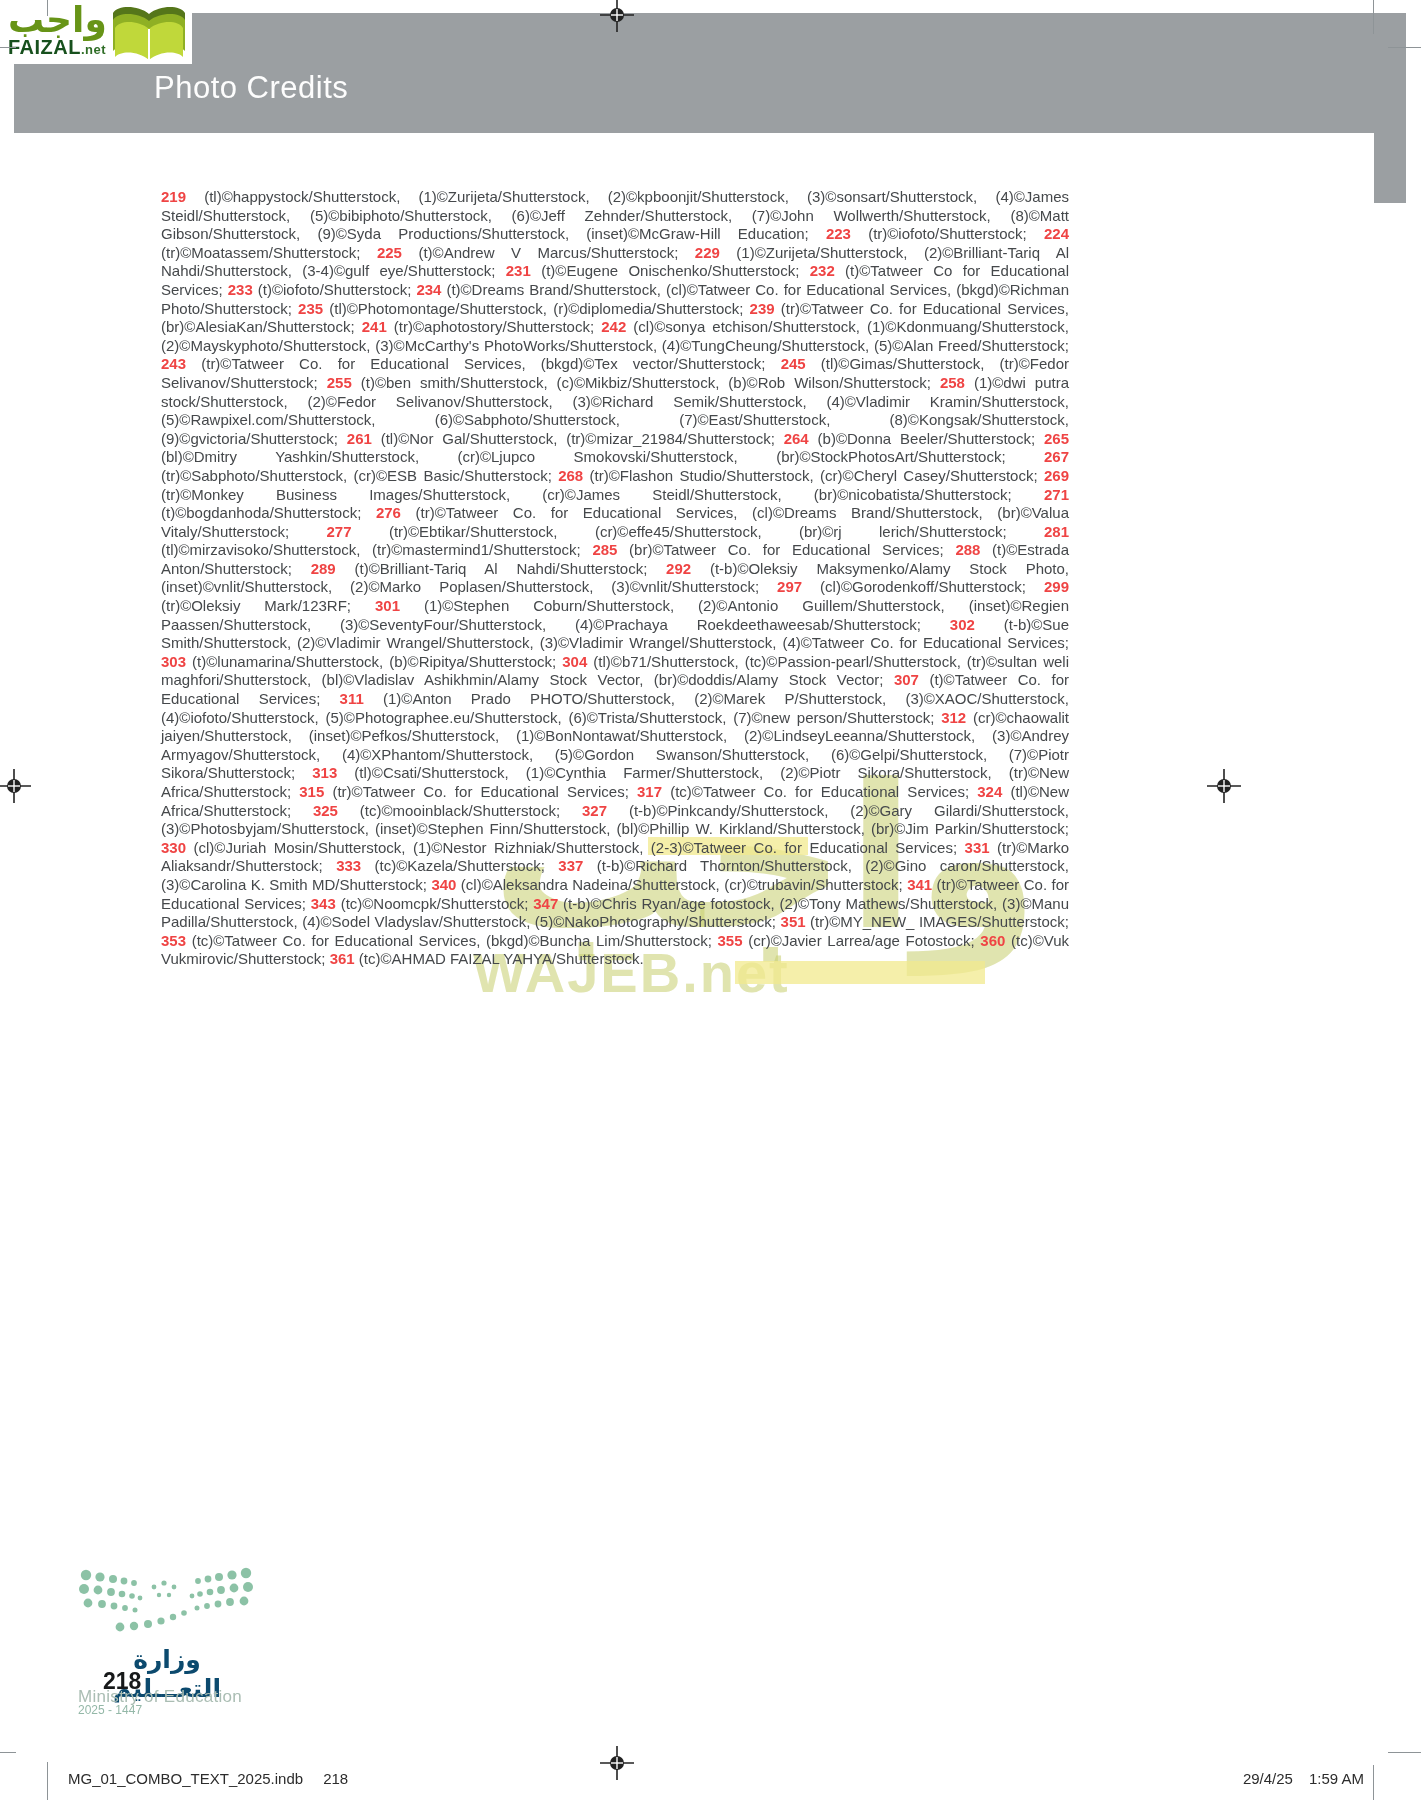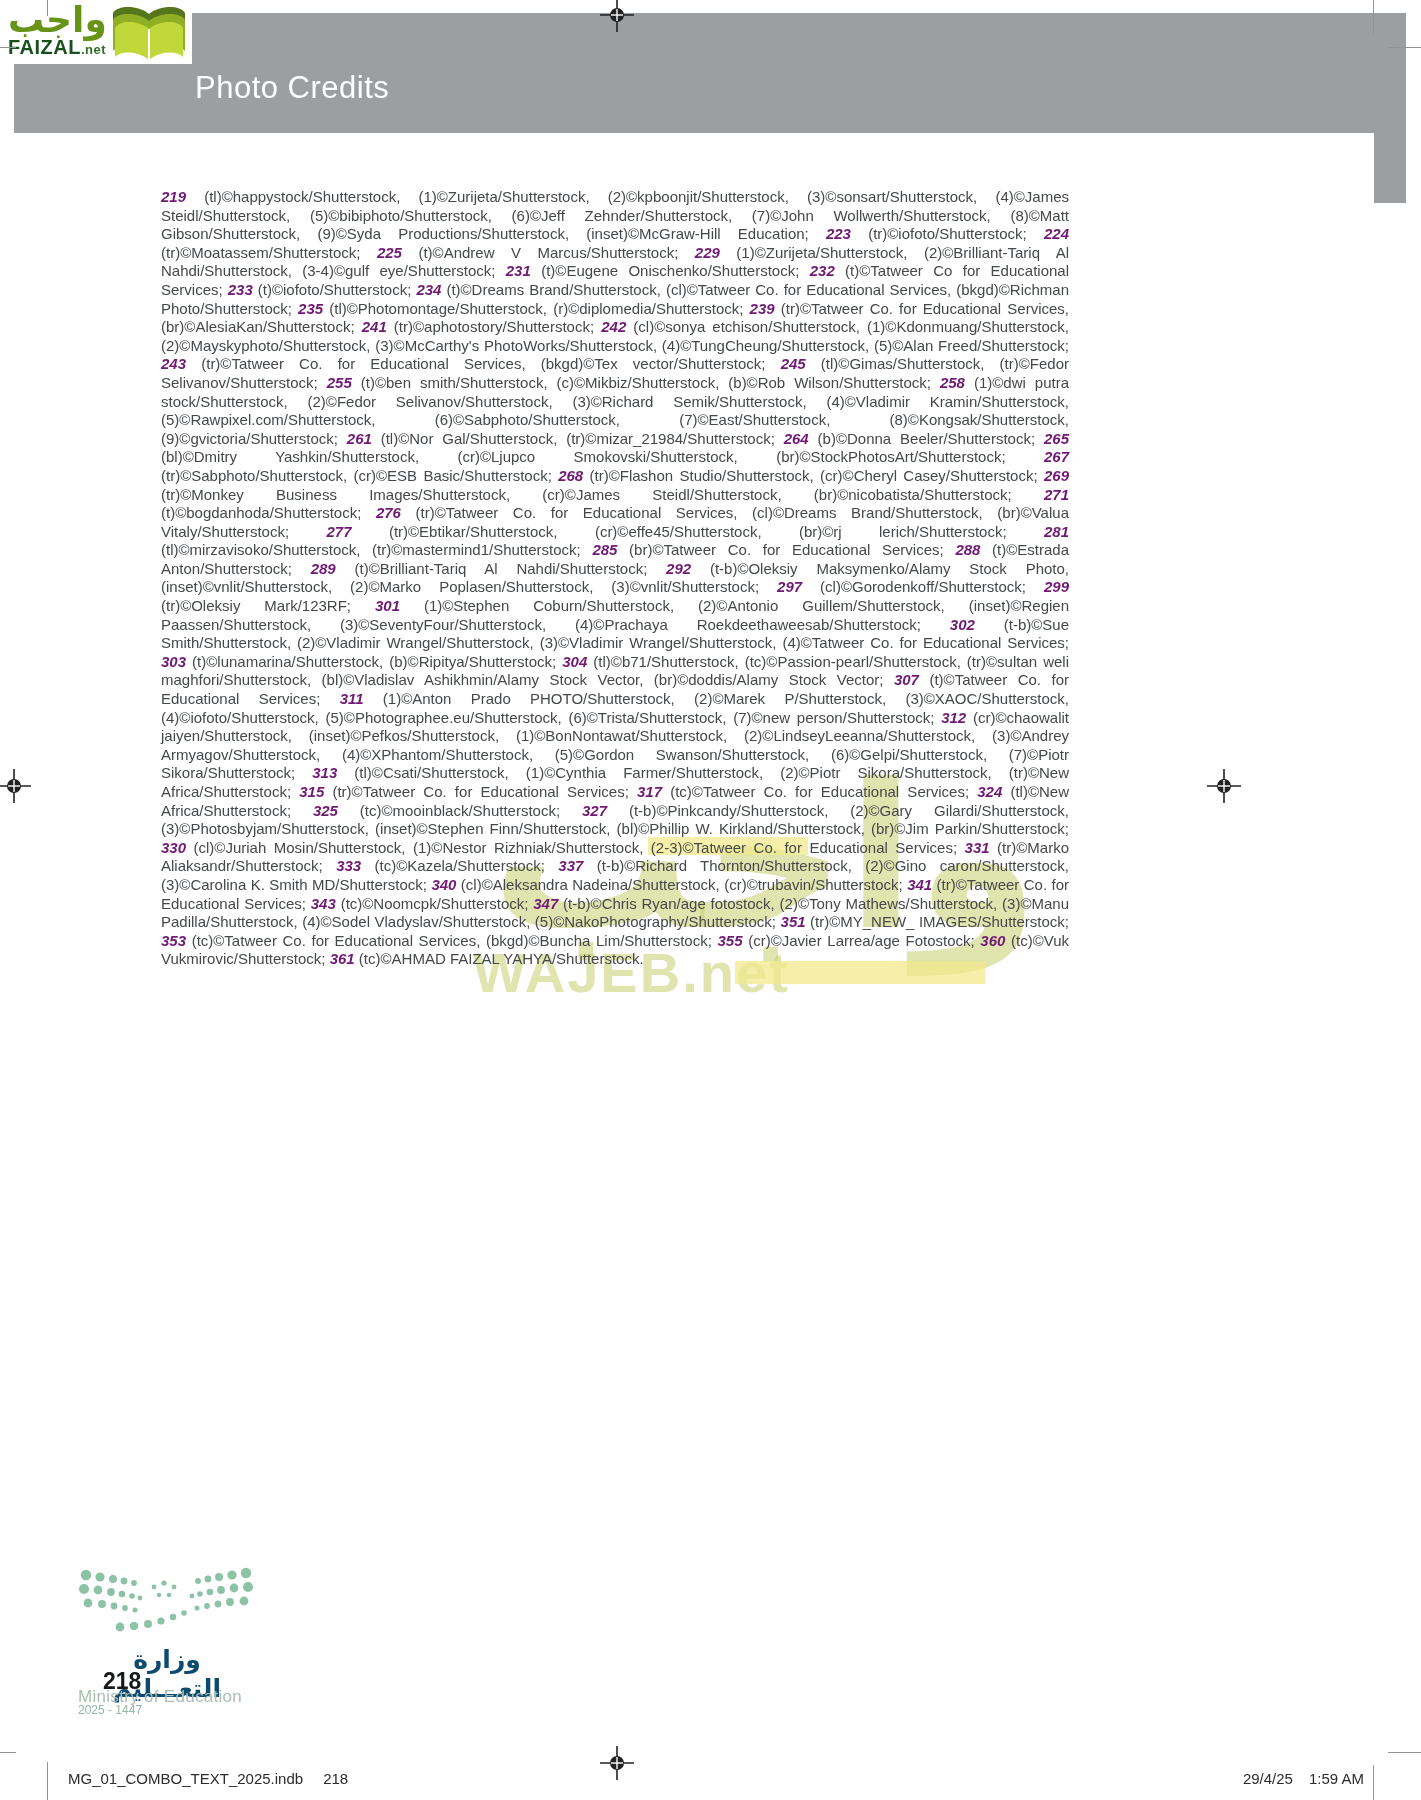--- a/index.html
+++ b/index.html
@@ -11,21 +11,21 @@
   .header-bar{
     position:absolute;left:14px;top:13px;width:1360px;height:120px;
     background:#9b9fa2;z-index:1;
   }
   .right-strip{
     position:absolute;left:1374px;top:13px;width:32px;height:190px;
     background:#9b9fa2;z-index:1;
   }
   .header-title{
     position:absolute;left:154px;top:70px;
-    font-size:31px;font-weight:400;color:#fdfdfd;letter-spacing:.5px;z-index:2;margin-left:41px;
+    font-size:31px;font-weight:400;color:#fdfdfd;letter-spacing:.5px;z-index:2;
   }
   .logo-notch{position:absolute;left:0;top:0;width:192px;height:64px;background:#ffffff;z-index:2;}
   .wajeb-logo{position:absolute;left:8px;top:2px;z-index:3;display:flex;align-items:flex-start;}
   .wl-text{width:94px;text-align:center;}
   .wl-ar{font-size:36px;line-height:36px;font-weight:700;color:#679417;}
   .wl-en{font-size:20px;line-height:18px;font-weight:700;color:#17501d;letter-spacing:.5px;}
   .wl-en .tld{font-size:13px;color:#2f6d26;margin-top:32px;}
   .wl-book{margin-left:6px;margin-top:2px;}
 
   
@@ -38,21 +38,21 @@
   .hl{position:absolute;background:#f1e98d;opacity:.75;z-index:0;}
   .hl-1{left:648px;top:837px;width:160px;height:18px;}
   .hl-2{left:735px;top:961px;width:250px;height:23px;}
 
   
   .credits{
     position:absolute;left:161px;top:173px;width:908px;z-index:2;
     font-size:15px;line-height:18.6px;color:#45484b;
     text-align:justify;
   }
-  .credits strong{color:#701a75;font-weight:700;font-style:italic;}
+  .credits strong{color:#ef4444;font-weight:700;}
 
   
   .moe-logo{position:absolute;left:76px;top:1565px;z-index:2;}
   .moe-ar{position:absolute;left:78px;top:1645px;width:178px;text-align:center;
           font-size:25px;font-weight:700;color:#0c4a6e;direction:rtl;z-index:2;}
   .moe-en{position:absolute;left:78px;top:1681px;width:180px;
           font-size:17px;color:#aabdb3;letter-spacing:.3px;z-index:2;margin-top:6px;}
   .moe-years{position:absolute;left:78px;top:1703px;font-size:12px;color:#94b8a8;z-index:2;}
   .page-num{position:absolute;left:103px;top:1668px;font-size:23px;font-weight:700;color:#17191a;z-index:5;}
 

